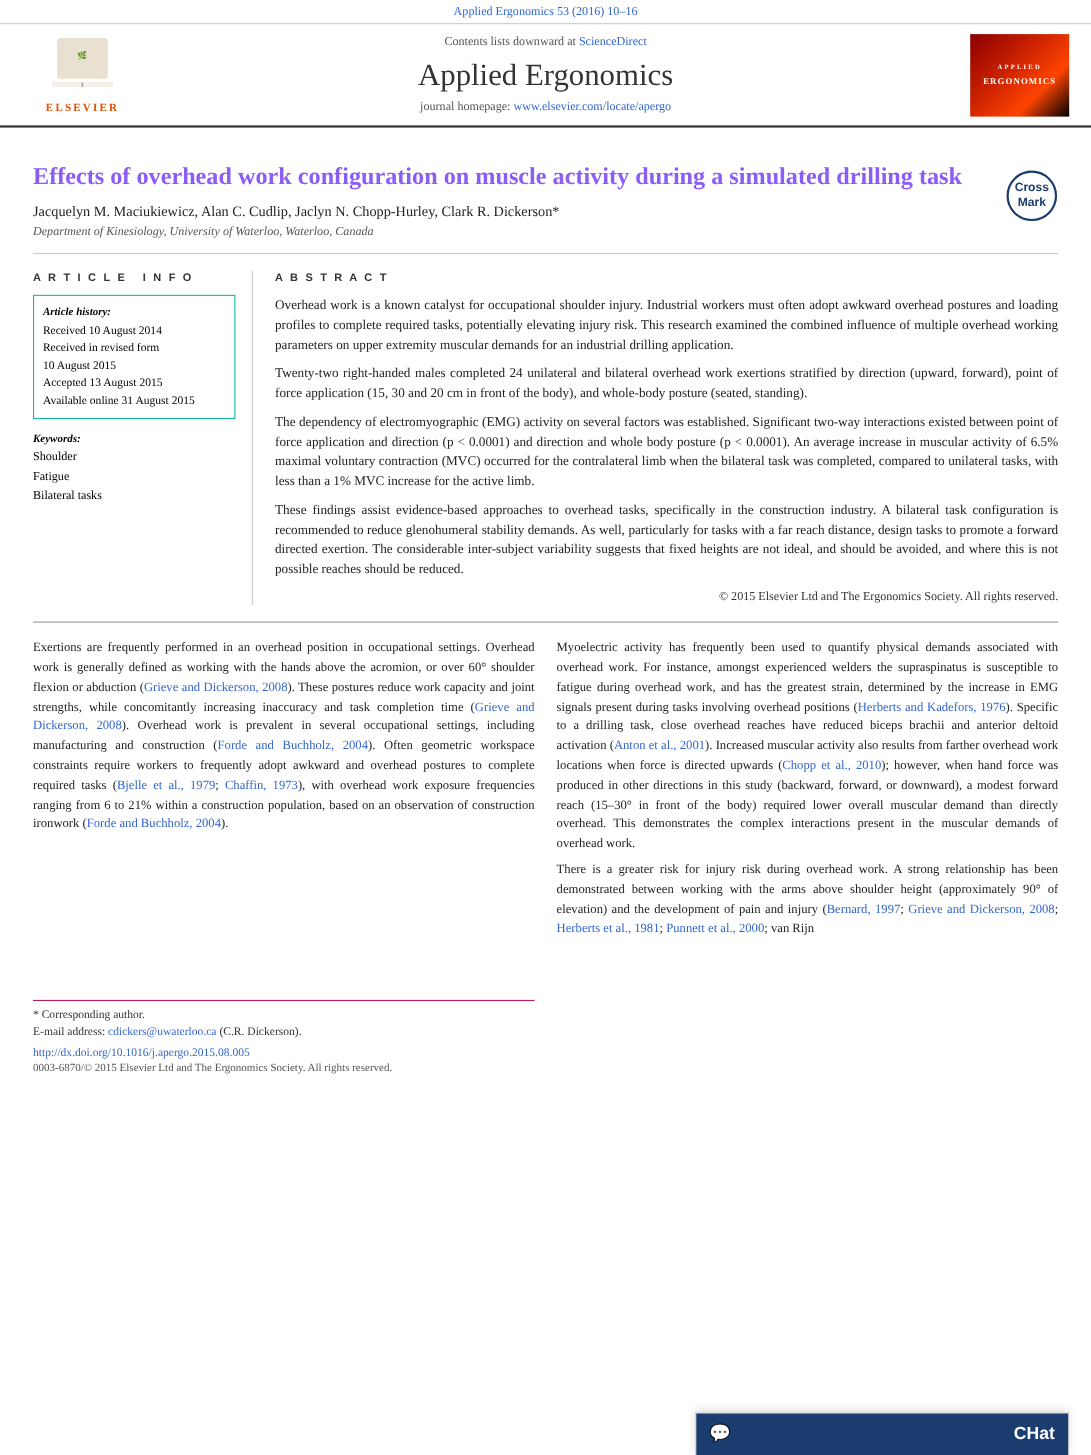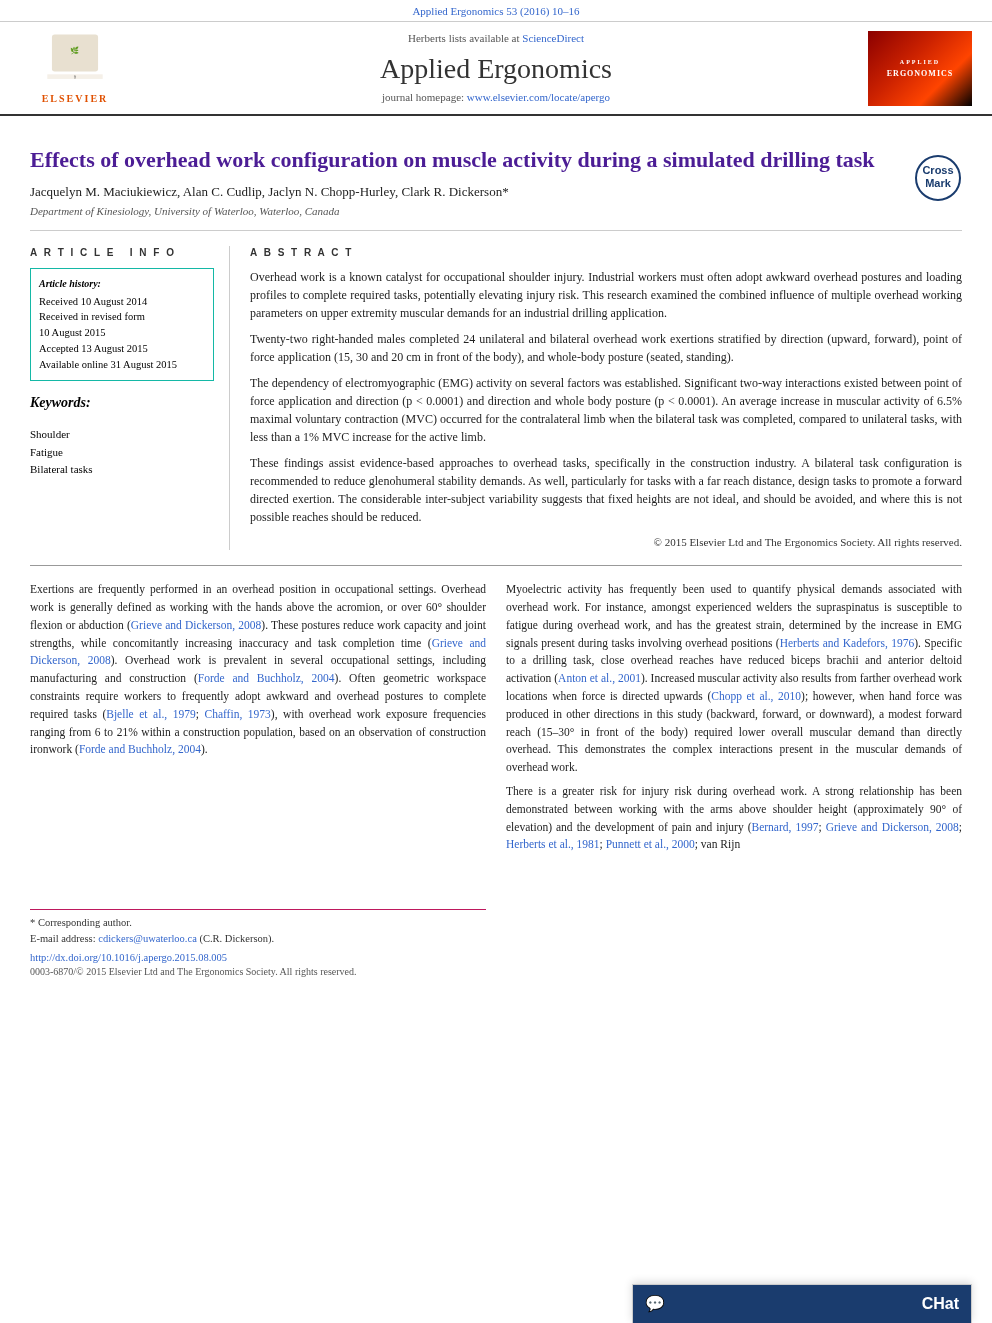--- a/index.html
+++ b/index.html
@@ -76,21 +76,21 @@
     .homepage-line a {
       color: #3366cc;
       text-decoration: none;
     }
     .journal-header-right {
       width: 110px;
       display: flex;
       justify-content: flex-end;
     }
     .journal-logo-box {
-      width: 104px;
+      width: 90px;
       height: 75px;
       background: linear-gradient(135deg, #8B0000 0%, #cc2200 40%, #ff4400 70%, #000 100%);
       display: flex;
       flex-direction: column;
       align-items: center;
       justify-content: center;
       color: white;
       font-size: 7px;
       font-weight: bold;
       letter-spacing: 1px;
@@ -119,21 +119,21 @@
       display: flex;
       align-items: flex-start;
       justify-content: space-between;
     }
     .article-title-text {
       flex: 1;
     }
     .article-title {
       font-size: 22px;
       font-weight: bold;
-      color: #4c1d95;
+      color: #8b5cf6;
       line-height: 1.3;
       font-family: "Times New Roman", serif;
     }
 
     
     .authors {
       margin-top: 8px;
       font-size: 13px;
       color: #222;
     }
@@ -184,24 +184,24 @@
     }
     .article-info-box .info-line {
       font-size: 10.5px;
       line-height: 1.5;
     }
 
     .keywords-box {
       margin-top: 8px;
     }
     .keywords-title {
-      font-size: 14px;
+      font-size: 10px;
       font-style: italic;
       font-weight: bold;
-      margin-bottom: 13px;
+      margin-bottom: 0;
     }
     .keyword-item {
       font-size: 11px;
       line-height: 1.6;
     }
 
     
     .abstract-text {
       font-size: 12px;
       line-height: 1.5;
@@ -327,21 +327,21 @@
 
         <line x1="20" y1="50" x2="60" y2="50" stroke="#333" stroke-width="1"></line>
         <rect x="10" y="48" width="60" height="5" fill="#f5f0e8"></rect>
         <text x="40" y="53" font-size="6" text-anchor="middle" fill="#333" font-family="serif">⚕</text>
       </svg>
       <div class="elsevier-text">ELSEVIER</div>
     </div>
   </div>
   <div class="journal-header-center">
     <div class="contents-line">
-      <span>Herberts lists available at </span>
+      <span>Contents lists downward at </span>
       <a href="#">ScienceDirect</a>
     </div>
     <div class="journal-title-main">Applied Ergonomics</div>
     <div class="homepage-line">
       <span>journal homepage: </span>
       <a href="#">www.elsevier.com/locate/apergo</a>
     </div>
   </div>
   <div class="journal-header-right">
     <div class="journal-logo-box">

